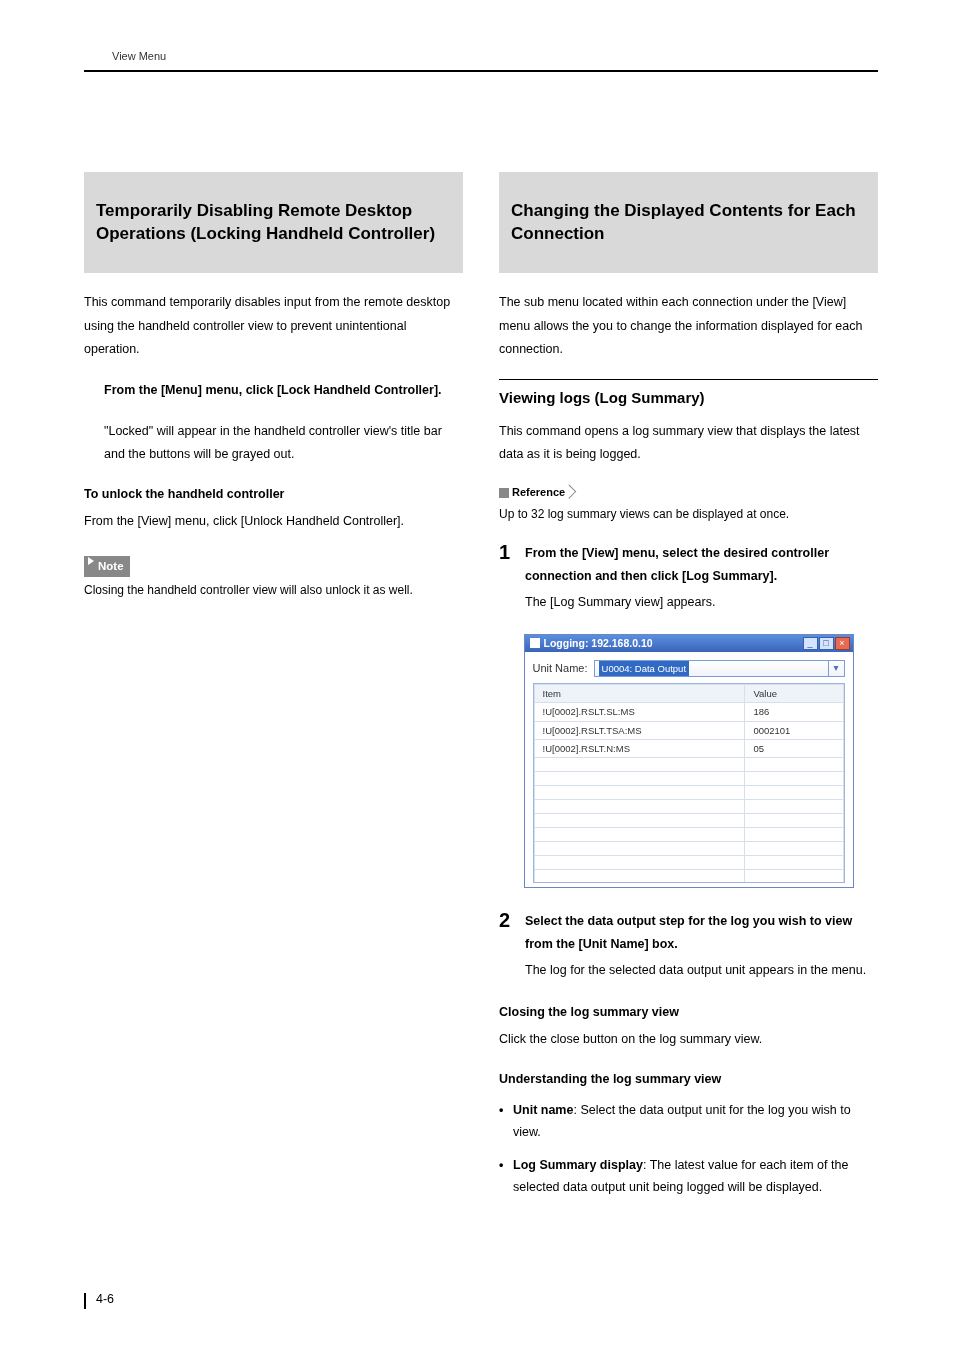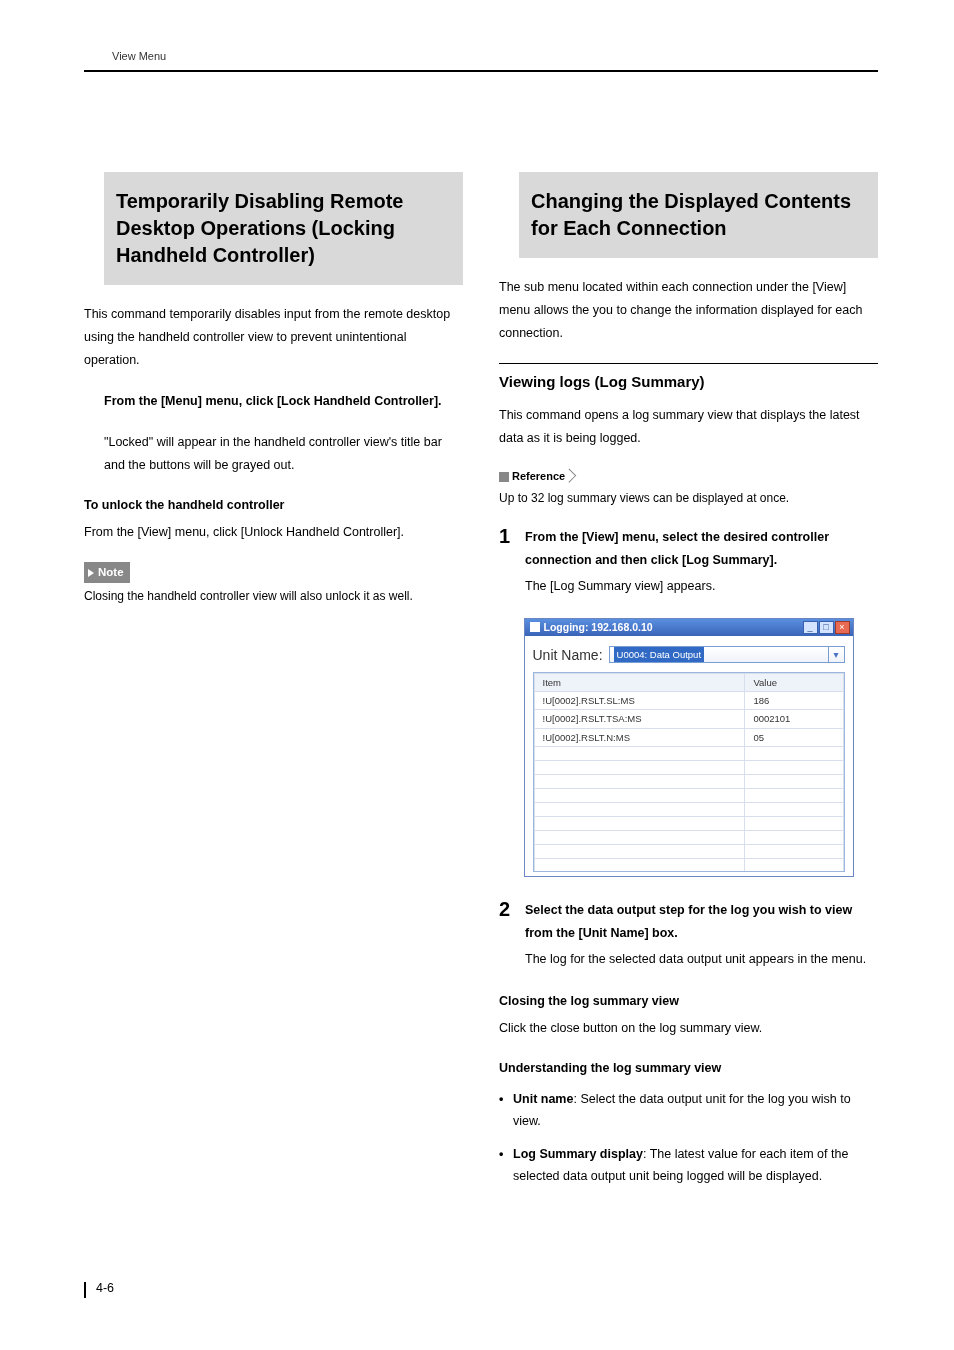--- a/index.html
+++ b/index.html
@@ -22,42 +22,40 @@
     padding-left: 28px;
   }
   .columns {
     display: flex;
     gap: 36px;
   }
   .col { flex: 1; min-width: 0; }
   .section-title {
     background: #d9d9d9;
     font-weight: bold;
-    font-size: 20px;
-    padding: 16px 12px;
+    font-size: 17px;
+    padding: 28px 12px;
     line-height: 1.35;
     margin-bottom: 18px;
-    margin-left: 20px;
   }
   .para { margin-bottom: 18px; line-height: 1.85; }
   .indent { padding-left: 20px; }
   .bold { font-weight: bold; }
   .sub-hr {
     border: none;
     border-top: 1px solid #000;
     margin-bottom: 6px;
   }
   .sub-head {
     font-weight: bold;
     font-size: 15px;
     margin-bottom: 10px;
   }
   .note-badge {
     display: inline-flex;
-    align-items: center;
     background: #888;
     color: #fff;
     font-size: 11.5px;
     font-weight: bold;
     padding: 1px 6px 1px 4px;
     margin-bottom: 4px;
   }
   .note-triangle {
     width: 0; height: 0;
     border-top: 4px solid transparent;
@@ -139,21 +137,21 @@
     border: 1px solid #3760b0;
     color: #2a4a86;
     font-size: 9px;
     line-height: 11px;
     text-align: center;
     cursor: default;
   }
   .win-btn.close { background: #e86a52; color: #fff; border-color:#a03a28;}
   .win-body { padding: 8px 8px 4px 8px; }
   .unitrow { display: flex; align-items: center; gap: 6px; margin-bottom: 6px; }
-  .unitlabel { font-size: 14px; color: #333; min-width: 54px; }
+  .unitlabel { font-size: 11px; color: #333; min-width: 54px; }
   .unitselect {
     flex: 1;
     border: 1px solid #7a9ed4;
     background: linear-gradient(#fff,#f0f3fa);
     height: 17px;
     display: flex;
     align-items: center;
     padding-left: 4px;
     font-size: 10px;
     color: #1a3a8a;

